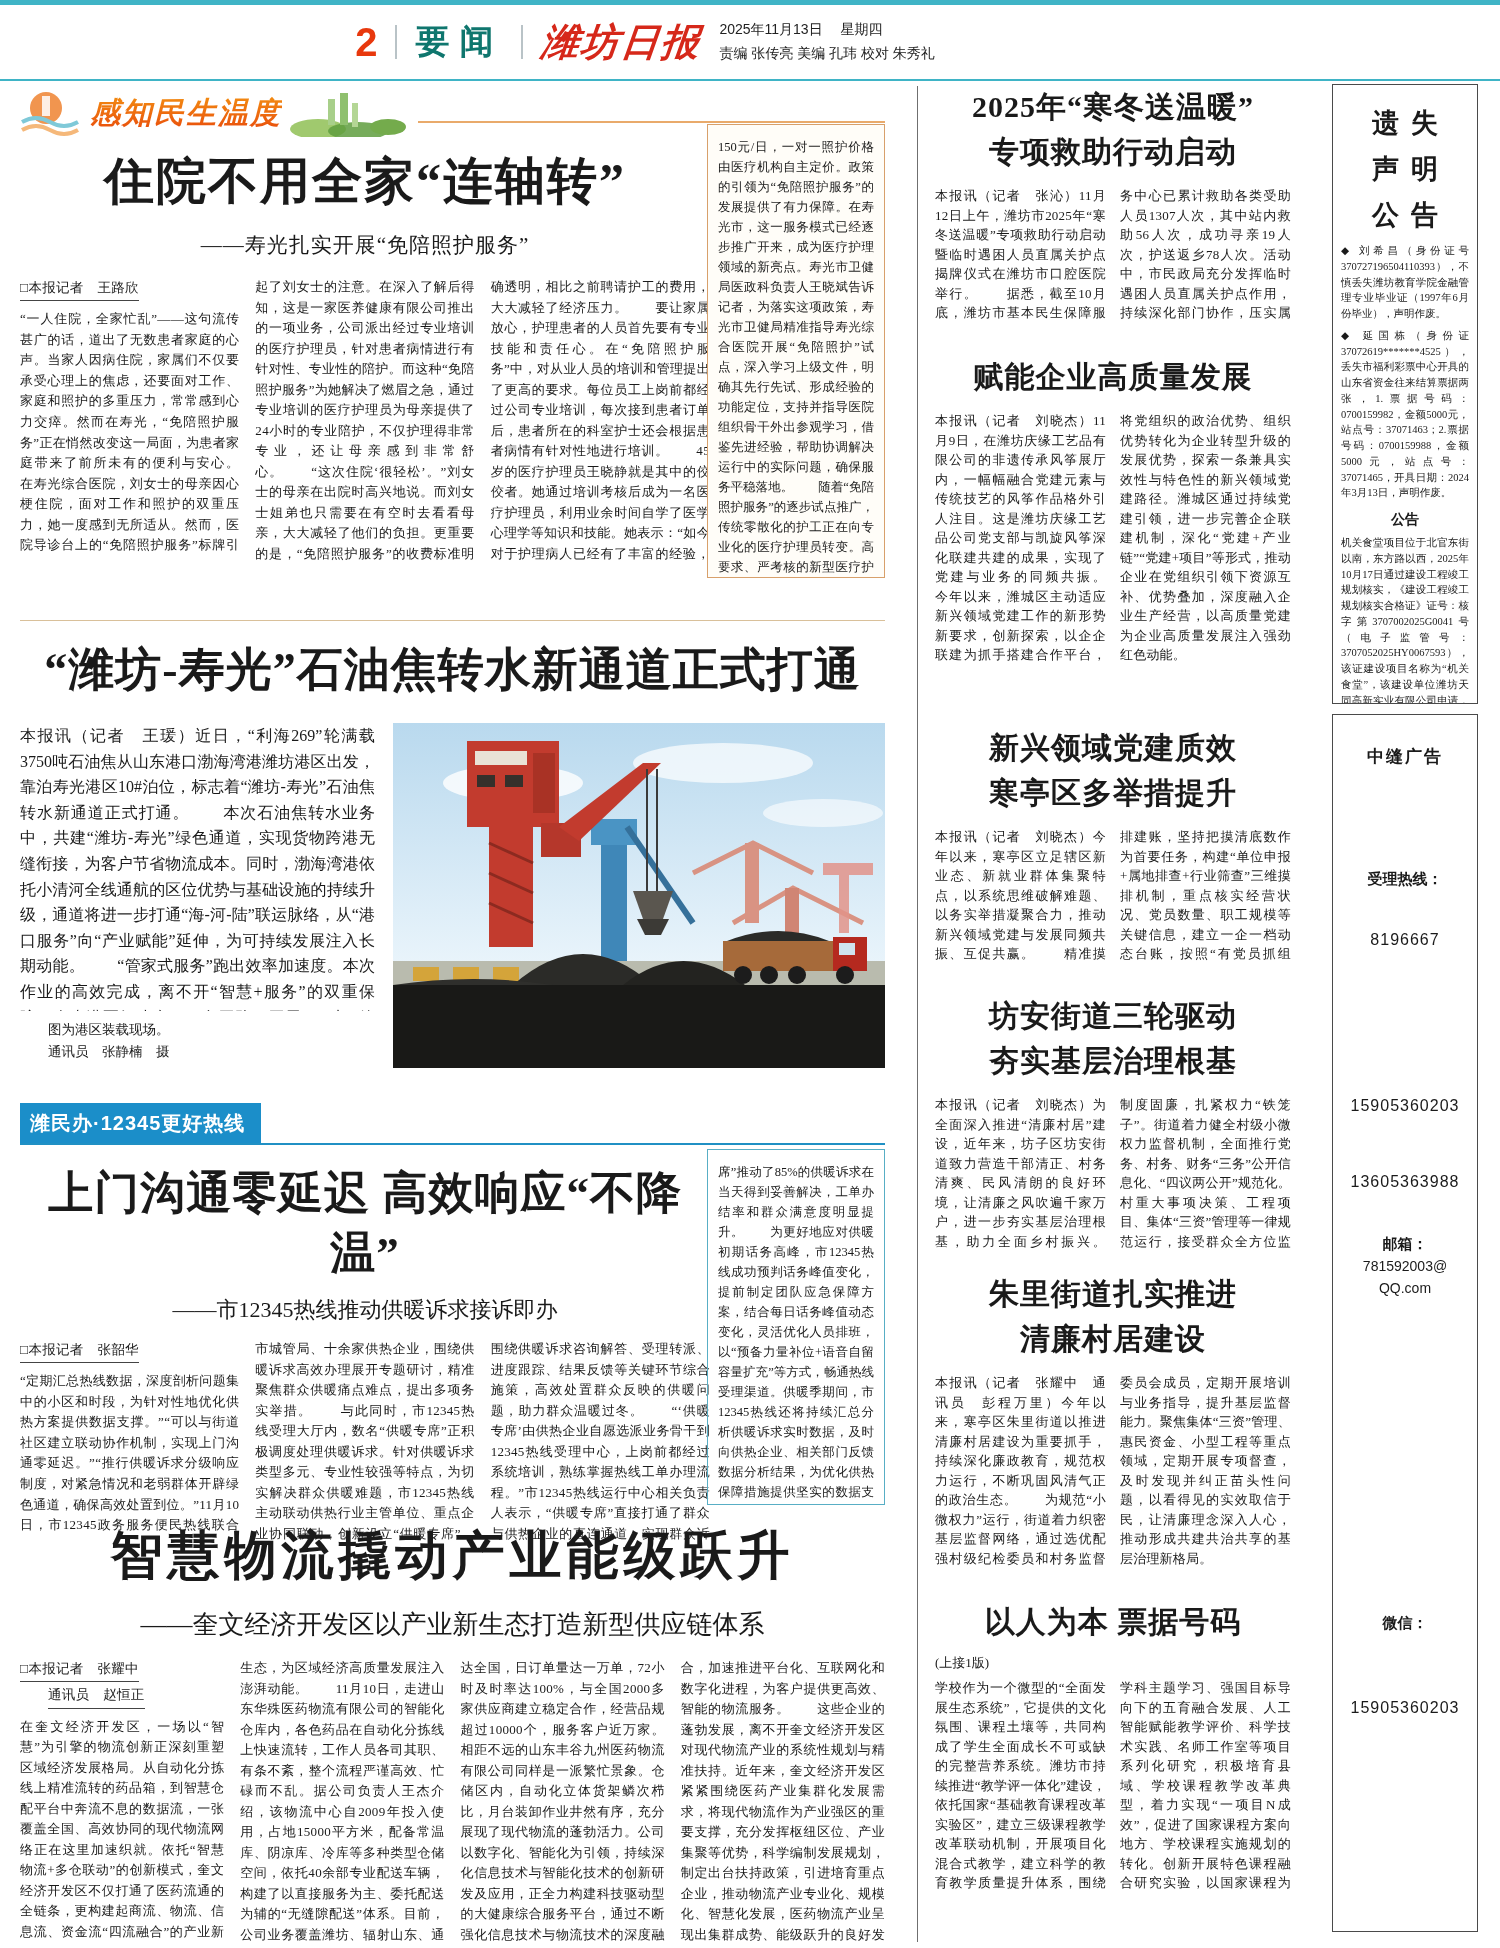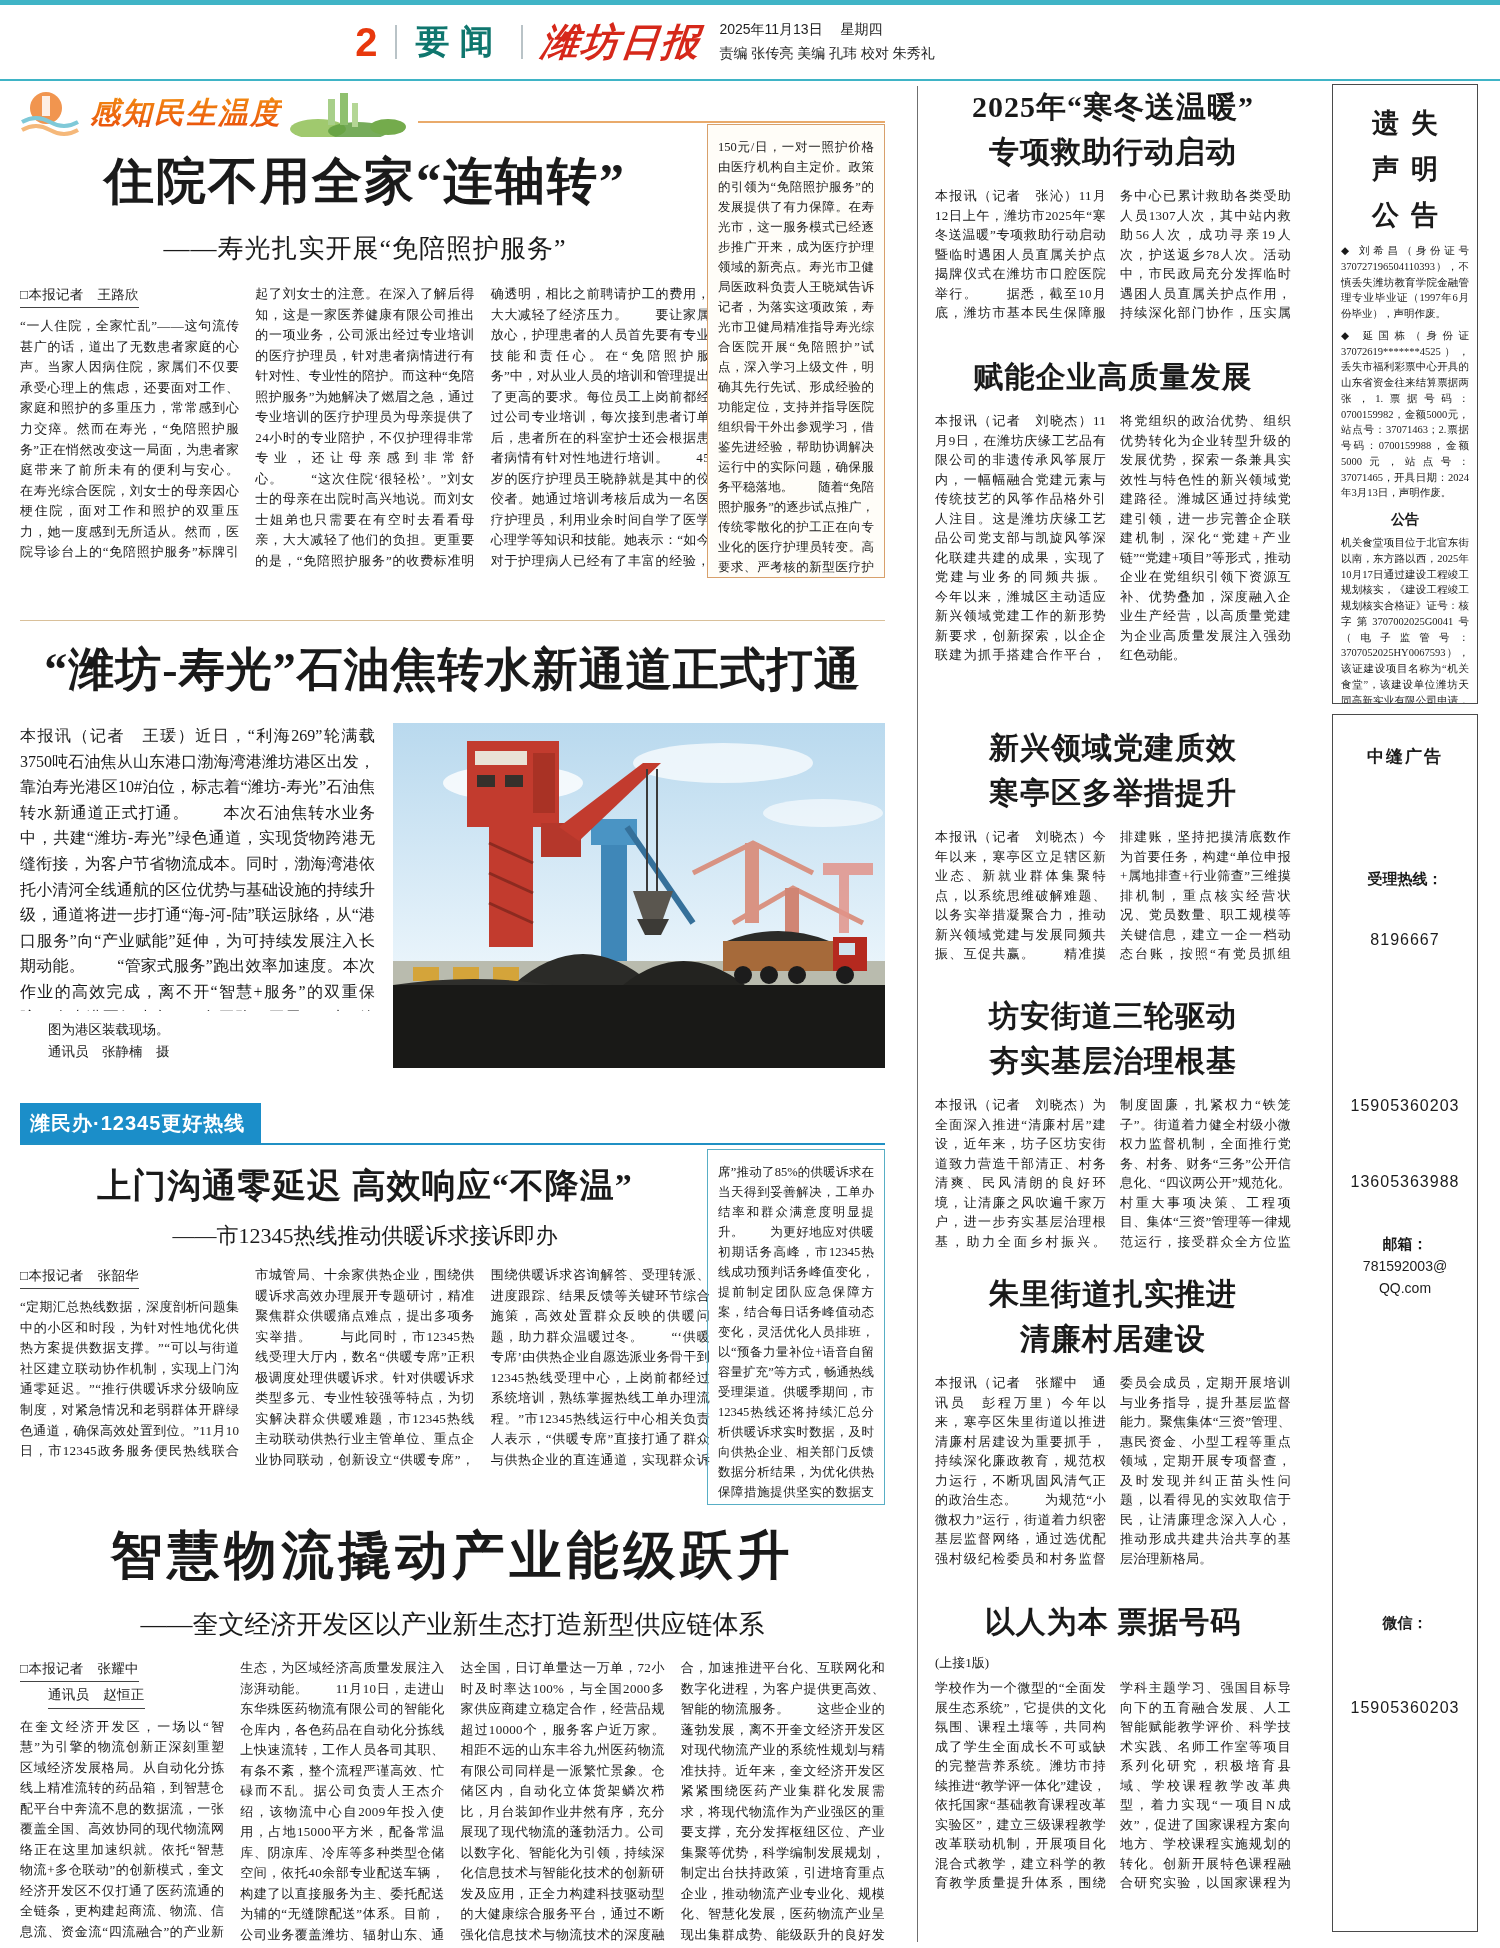--- a/index.html
+++ b/index.html
@@ -19,40 +19,40 @@
   .bodytext{font-size:13px;line-height:1.58;letter-spacing:.3px;}
   .byline{display:inline-block;border-bottom:1px solid #444;font-size:13.5px;padding-bottom:2px;margin-bottom:8px;}
   
   .a1{position:relative;height:522px;}
   .banner{display:flex;align-items:center;height:54px;}
   .banner-text{font-size:30px;font-weight:800;font-style:italic;letter-spacing:2px;
      background:linear-gradient(180deg,#f39112,#e8470b);-webkit-background-clip:text;background-clip:text;color:transparent;
      font-family:"Liberation Sans",sans-serif;margin:0 6px;}
   .banner-line{flex:1;height:2px;background:#e9aa6b;margin-left:10px;margin-top:18px;}
   .a1-title{width:690px;text-align:center;font-size:50px;font-weight:800;letter-spacing:2px;margin-top:8px;}
-  .a1-sub{width:690px;text-align:center;font-size:26px;margin-top:16px;letter-spacing:1px;}
+  .a1-sub{width:690px;text-align:center;font-size:21px;margin-top:16px;letter-spacing:1px;}
   .a1-body{width:690px;height:298px;margin-top:18px;column-count:3;column-gap:16px;overflow:hidden;}
   .sidebox{position:absolute;right:0;top:38px;width:156px;height:428px;border:1px solid #d8a06b;background:#fffdf8;
      padding:12px 10px;font-size:12.5px;line-height:1.6;overflow:hidden;}
   .rule-tan{border:0;border-top:1px solid #d9c09a;margin:12px 0 0 0;}
   
   .a2{position:relative;height:452px;padding-top:18px;}
   .a2-title{width:865px;text-align:center;font-size:46px;font-weight:800;letter-spacing:1px;}
   .a2-colwrap{position:relative;margin-top:22px;height:345px;}
   .a2-text{width:355px;height:288px;overflow:hidden;font-size:16px;line-height:1.6;}
   .caption{width:355px;margin-top:8px;font-size:13.5px;line-height:1.6;}
   .caption .c1{padding-left:28px;}
   .caption .c2{padding-left:28px;}
   .photo{position:absolute;right:0;top:0;width:492px;height:345px;display:block;}
   
   .a3{position:relative;height:402px;margin-top:12px;}
   .badge-row{border-bottom:2px solid #2090c4;height:40px;}
   .badge{display:inline-block;background:#1b8ec9;color:#fff;font-family:"Liberation Sans",sans-serif;
      font-size:20px;font-weight:700;padding:7px 16px 6px 10px;letter-spacing:1px;}
-  .a3-title{width:690px;text-align:center;font-size:34px;font-weight:800;margin-top:18px;letter-spacing:1px;}
+  .a3-title{width:690px;text-align:center;font-size:45px;font-weight:800;margin-top:18px;letter-spacing:1px;}
   .a3-sub{width:690px;text-align:center;font-size:22px;margin-top:12px;}
   .a3-body{width:690px;height:212px;margin-top:14px;column-count:3;column-gap:16px;overflow:hidden;}
   .sidebox2{position:absolute;right:0;top:46px;width:156px;height:330px;border:1px solid #58aec5;
      padding:12px 10px;font-size:12.5px;line-height:1.6;overflow:hidden;}
   
   .a4{position:relative;margin-top:16px;}
   .a4-title{width:865px;text-align:center;font-size:52px;font-weight:800;letter-spacing:5px;}
   .a4-sub{width:865px;text-align:center;font-size:26px;margin-top:16px;}
   .a4-body{width:865px;height:302px;margin-top:16px;column-count:4;column-gap:16px;overflow:hidden;}
   .byline2{display:inline-block;border-bottom:1px solid #444;font-size:13.5px;padding-bottom:2px;}

